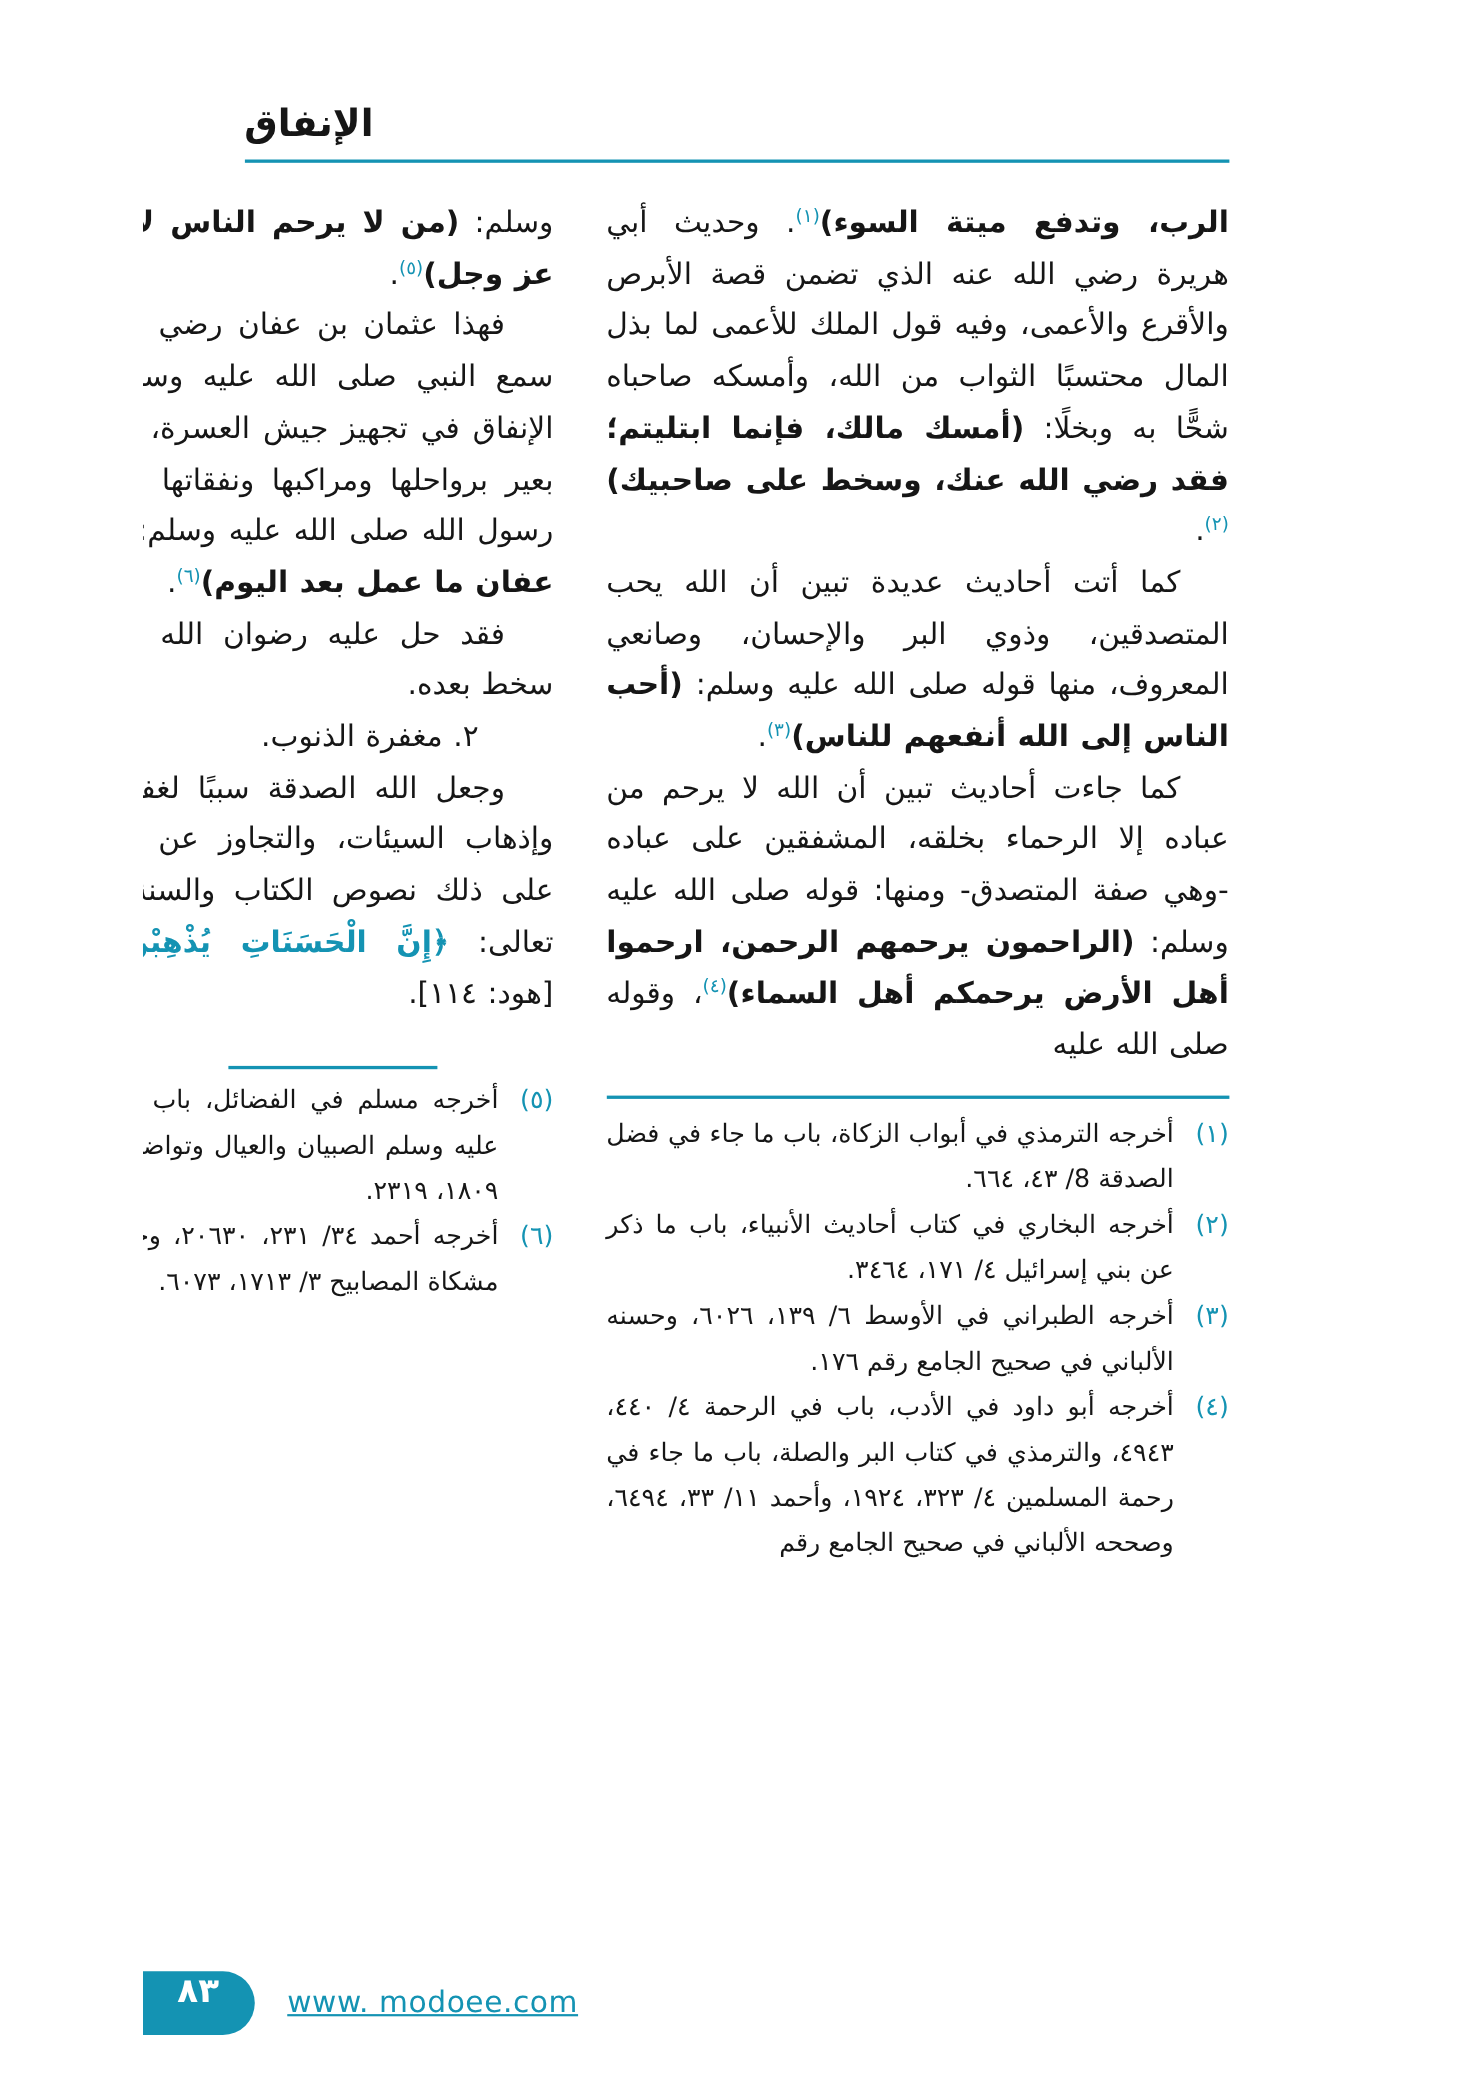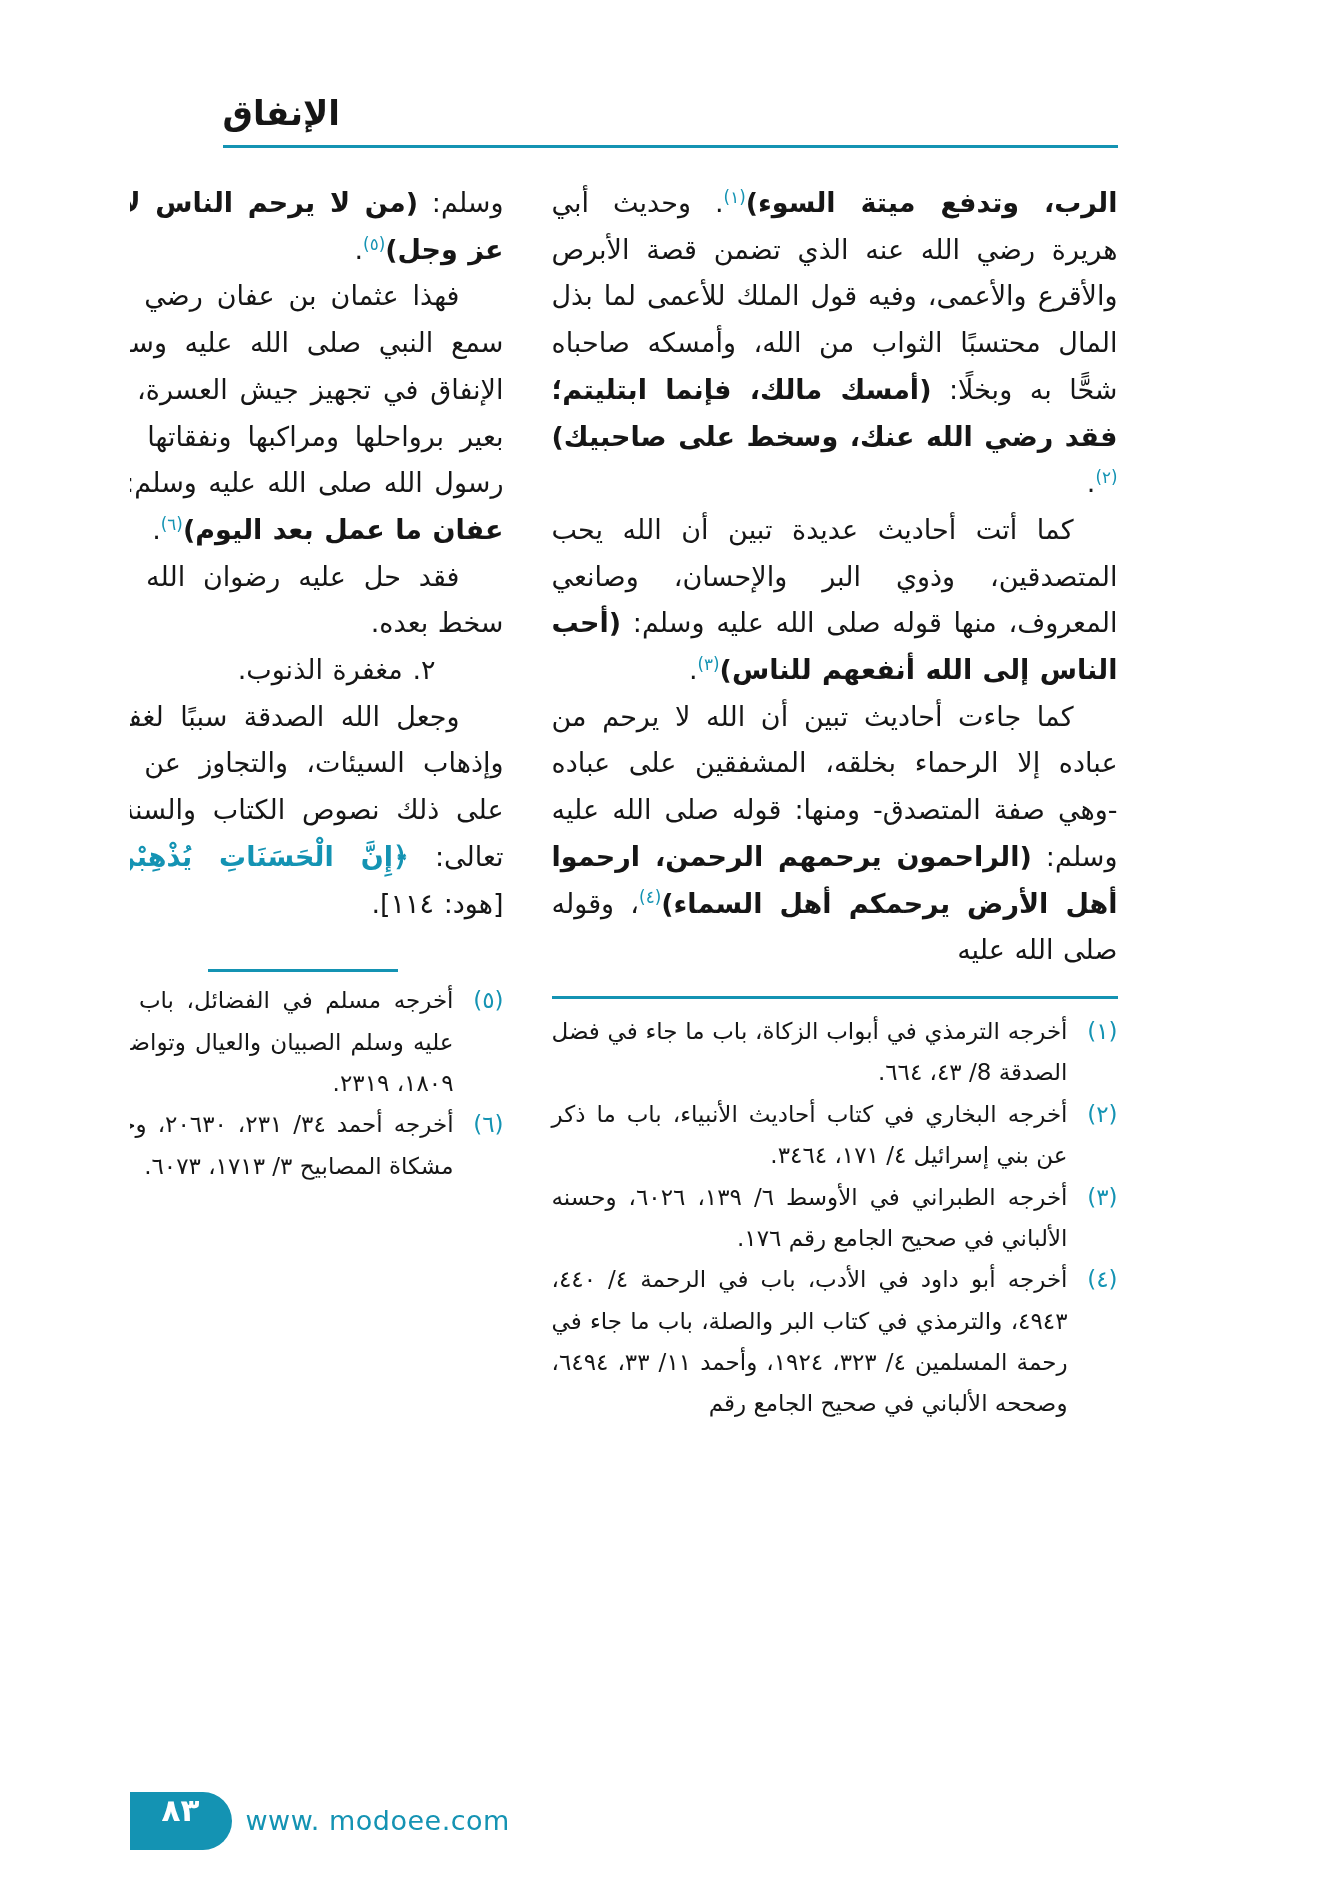--- a/index.html
+++ b/index.html
@@ -98,26 +98,27 @@
     border-radius: 0 29px 29px 0;
     color: #ffffff;
     display: flex;
     align-items: flex-start;
     justify-content: center;
     font-size: 31px;
     font-weight: bold;
   }
   .website {
     position: absolute;
-    left: 116px;
+    left: 132px;
     bottom: 54px;
     color: var(--accent);
     font-size: 27px;
     direction: ltr;
     letter-spacing: 0.5px;
+    text-decoration: underline;
   }
 </style>
 </head>
 <body>
 
 <div class="page">
 
   <header class="header">
     <h1 class="title">الإنفاق</h1>
   </header>

